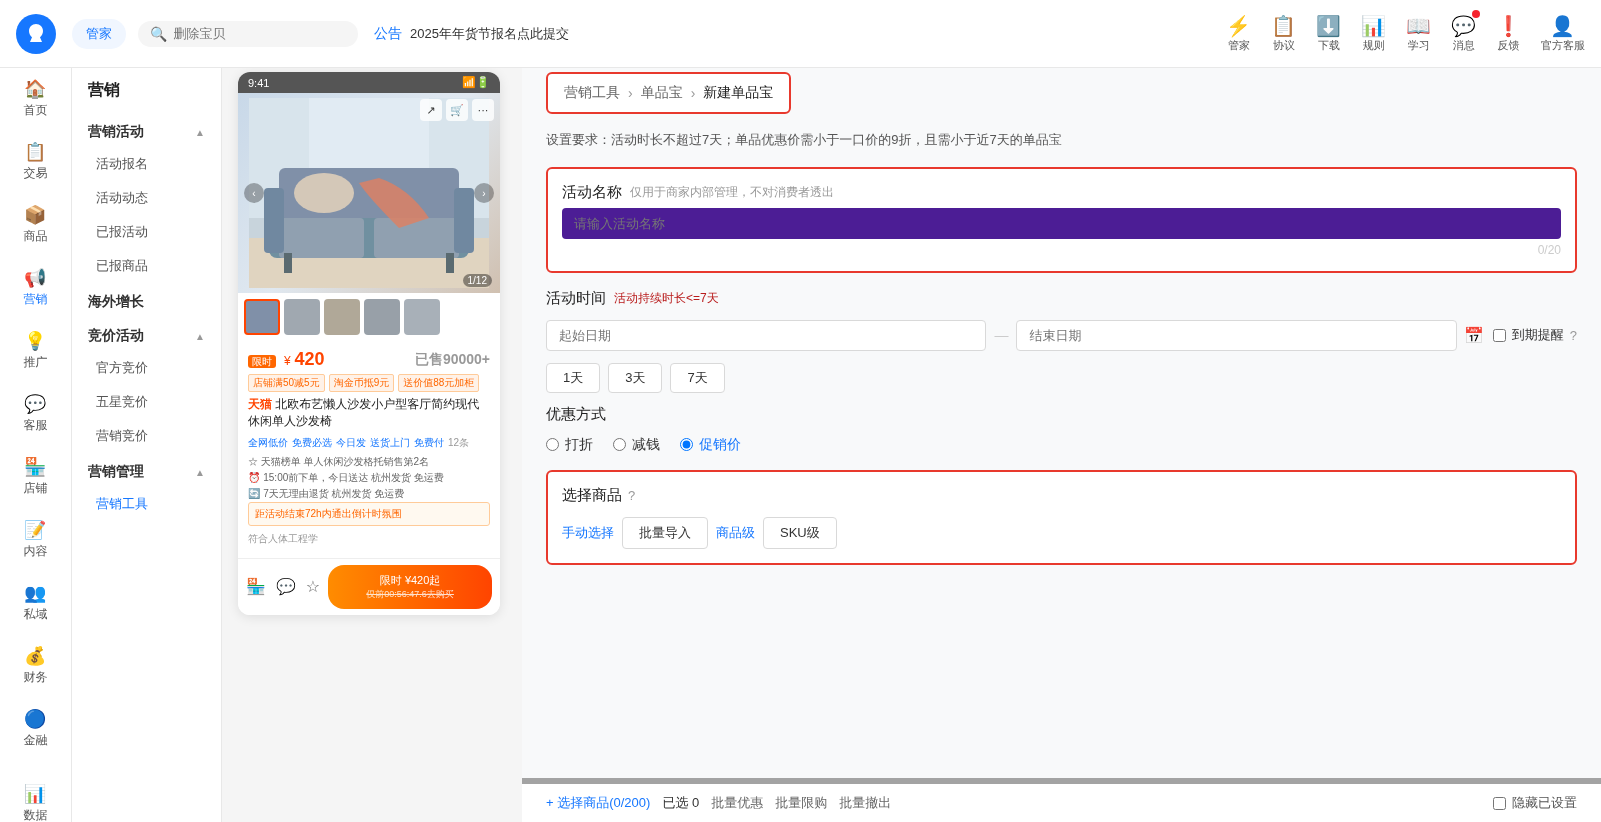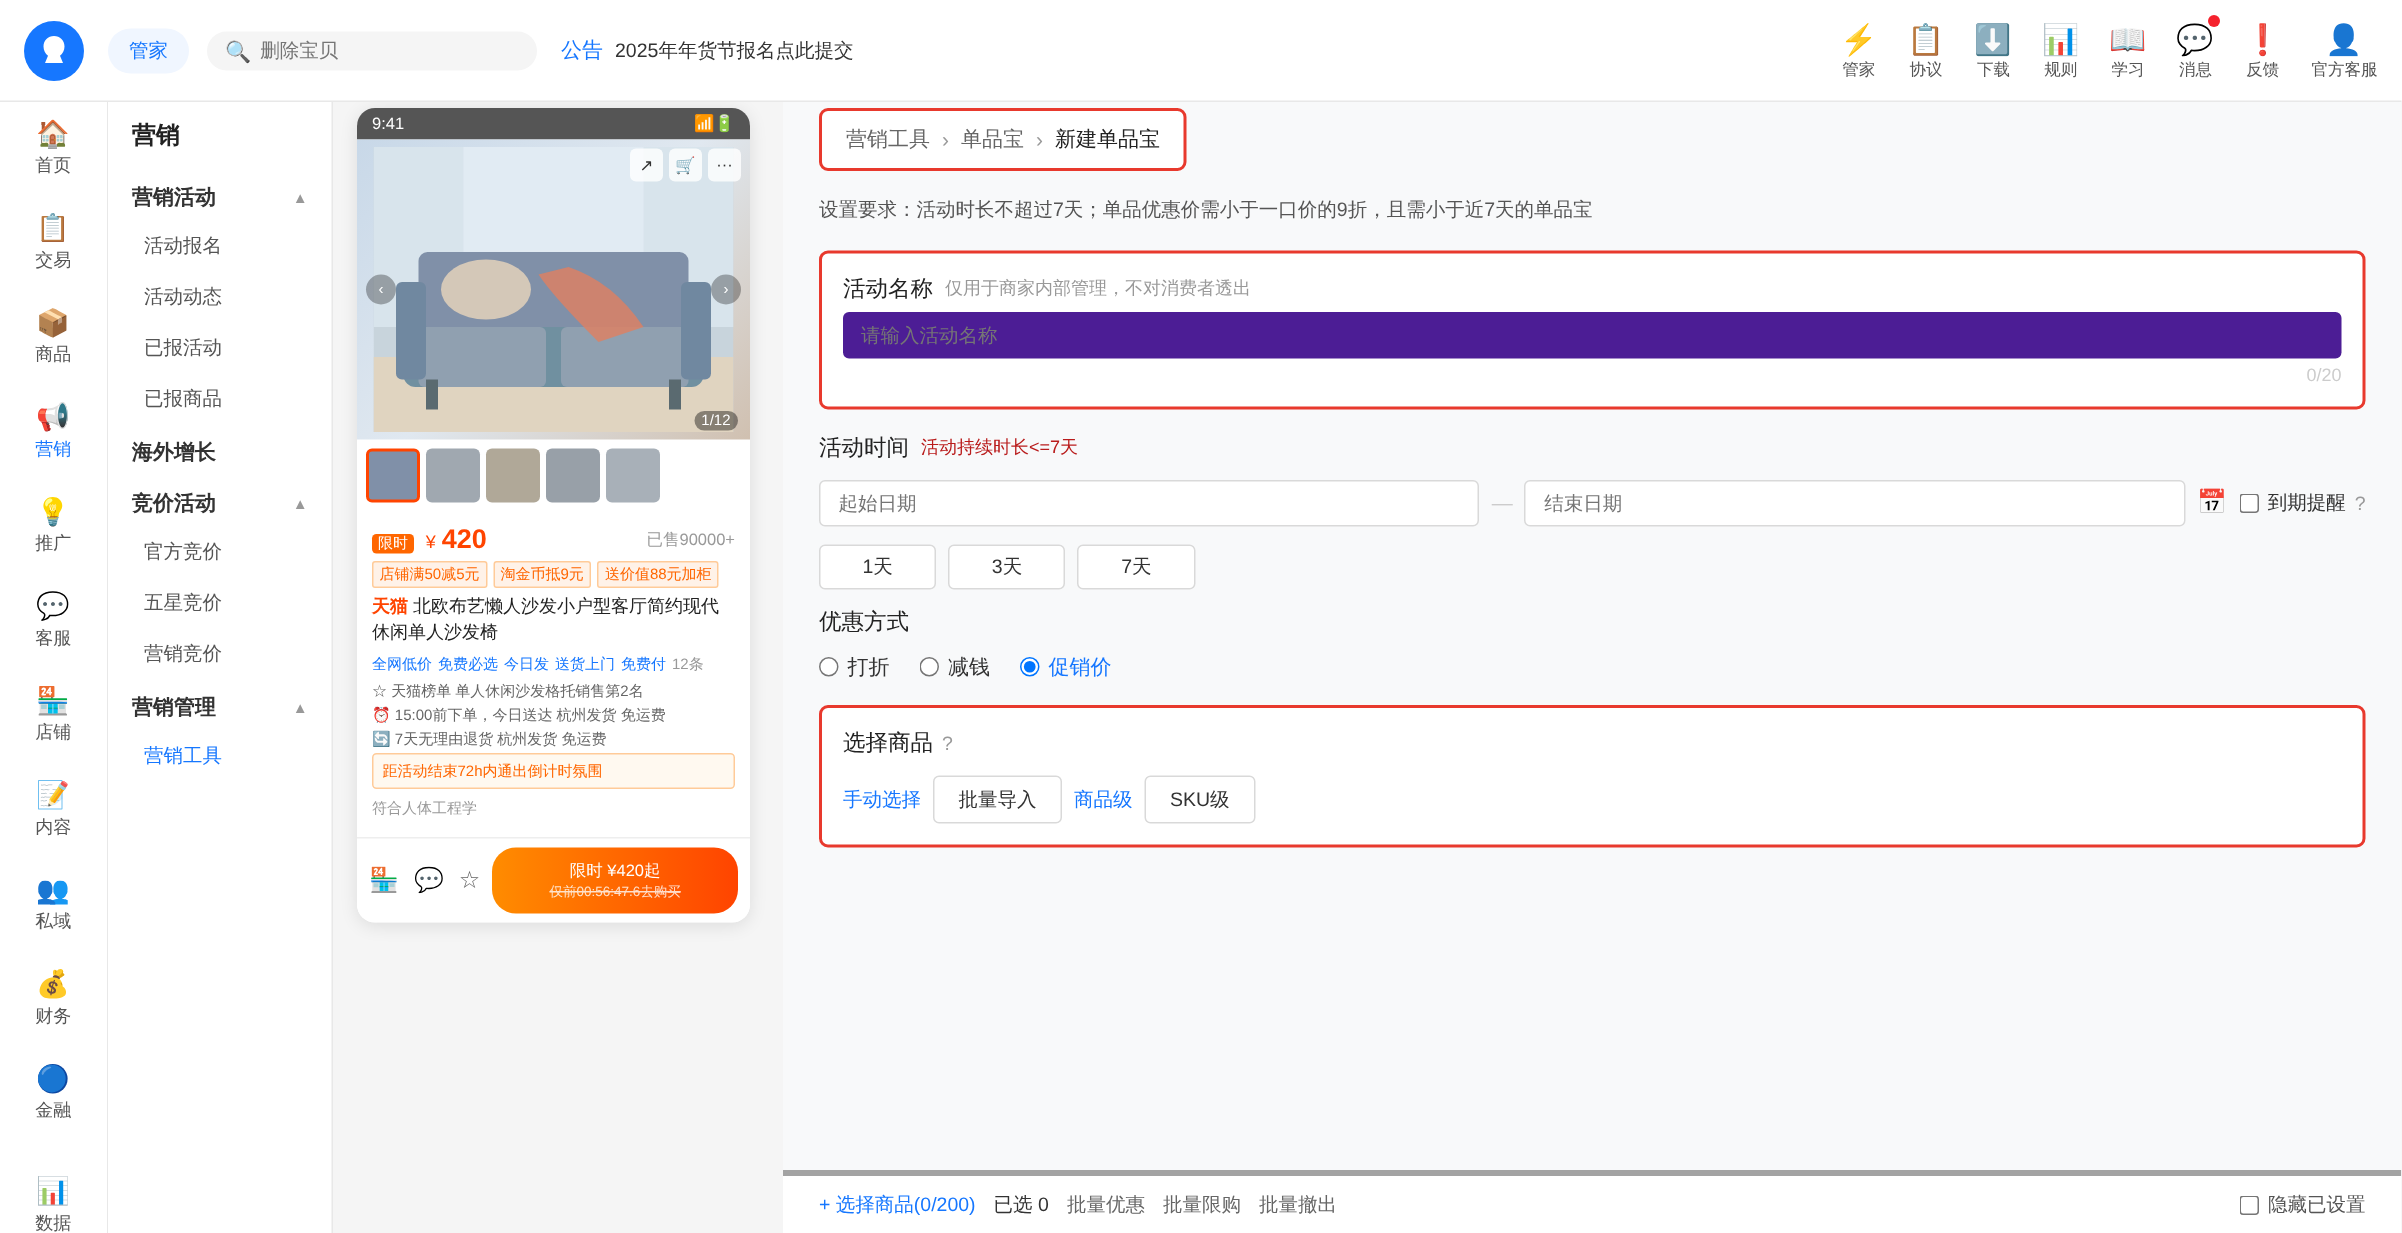--- a/index.html
+++ b/index.html
@@ -279,21 +279,22 @@
       border-radius: 3px;
       margin-right: 4px;
     }
     .price-main {
       color: #ff4400;
       font-size: 18px;
       font-weight: bold;
     }
     .sold-count {
       color: #999;
-      font-size: 11px;
+      font-size: 14px;
+      font-weight: bold;
     }
     .discount-row {
       display: flex;
       gap: 4px;
       margin-bottom: 4px;
       flex-wrap: wrap;
     }
     .discount-tag {
       background: #fff2e8;
       color: #ff6600;
@@ -470,21 +471,21 @@
       color: #333;
       cursor: pointer;
     }
     .reminder-check input { cursor: pointer; }
     .quick-dates {
       display: flex;
       gap: 8px;
       margin-bottom: 12px;
     }
     .quick-date-btn {
-      padding: 5px 28px;
+      padding: 5px 16px;
       border: 1px solid #d9d9d9;
       border-radius: 4px;
       background: #fff;
       font-size: 13px;
       color: #333;
       cursor: pointer;
     }
 
     .discount-section { margin-bottom: 16px; }
     .radio-group {
@@ -532,21 +533,21 @@
       color: #333;
       cursor: pointer;
     }
     .goods-action-btn.link { border: none; color: #1677ff; background: transparent; padding: 6px 0; }
 
     .bottom-action-bar {
       background: #fff;
       padding: 10px 24px;
       display: flex;
       align-items: center;
-      border-top: 4px solid #a3a3a3;
+      border-top: 6px solid #a3a3a3;
       gap: 12px;
       font-size: 13px;
     }
     .select-goods-link {
       color: #1677ff;
       cursor: pointer;
     }
     .count-text { color: #333; }
     .batch-action {
       color: #666;

